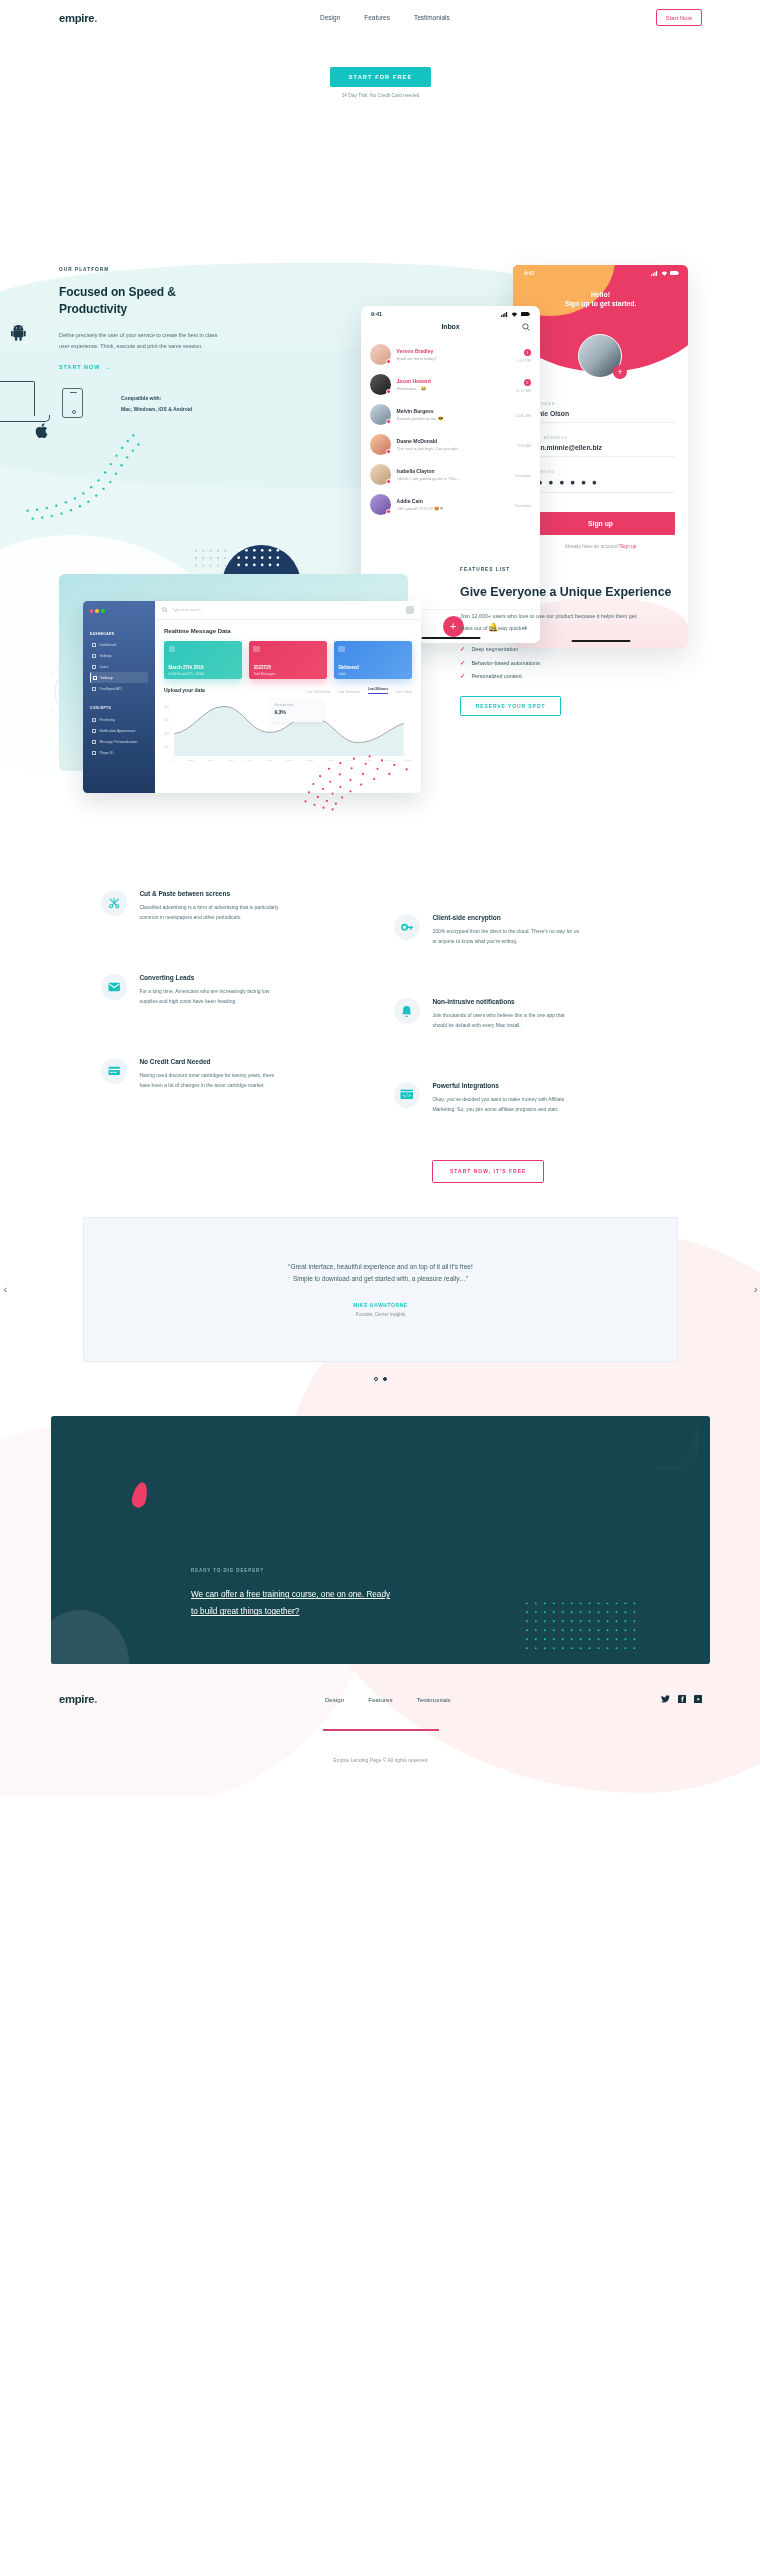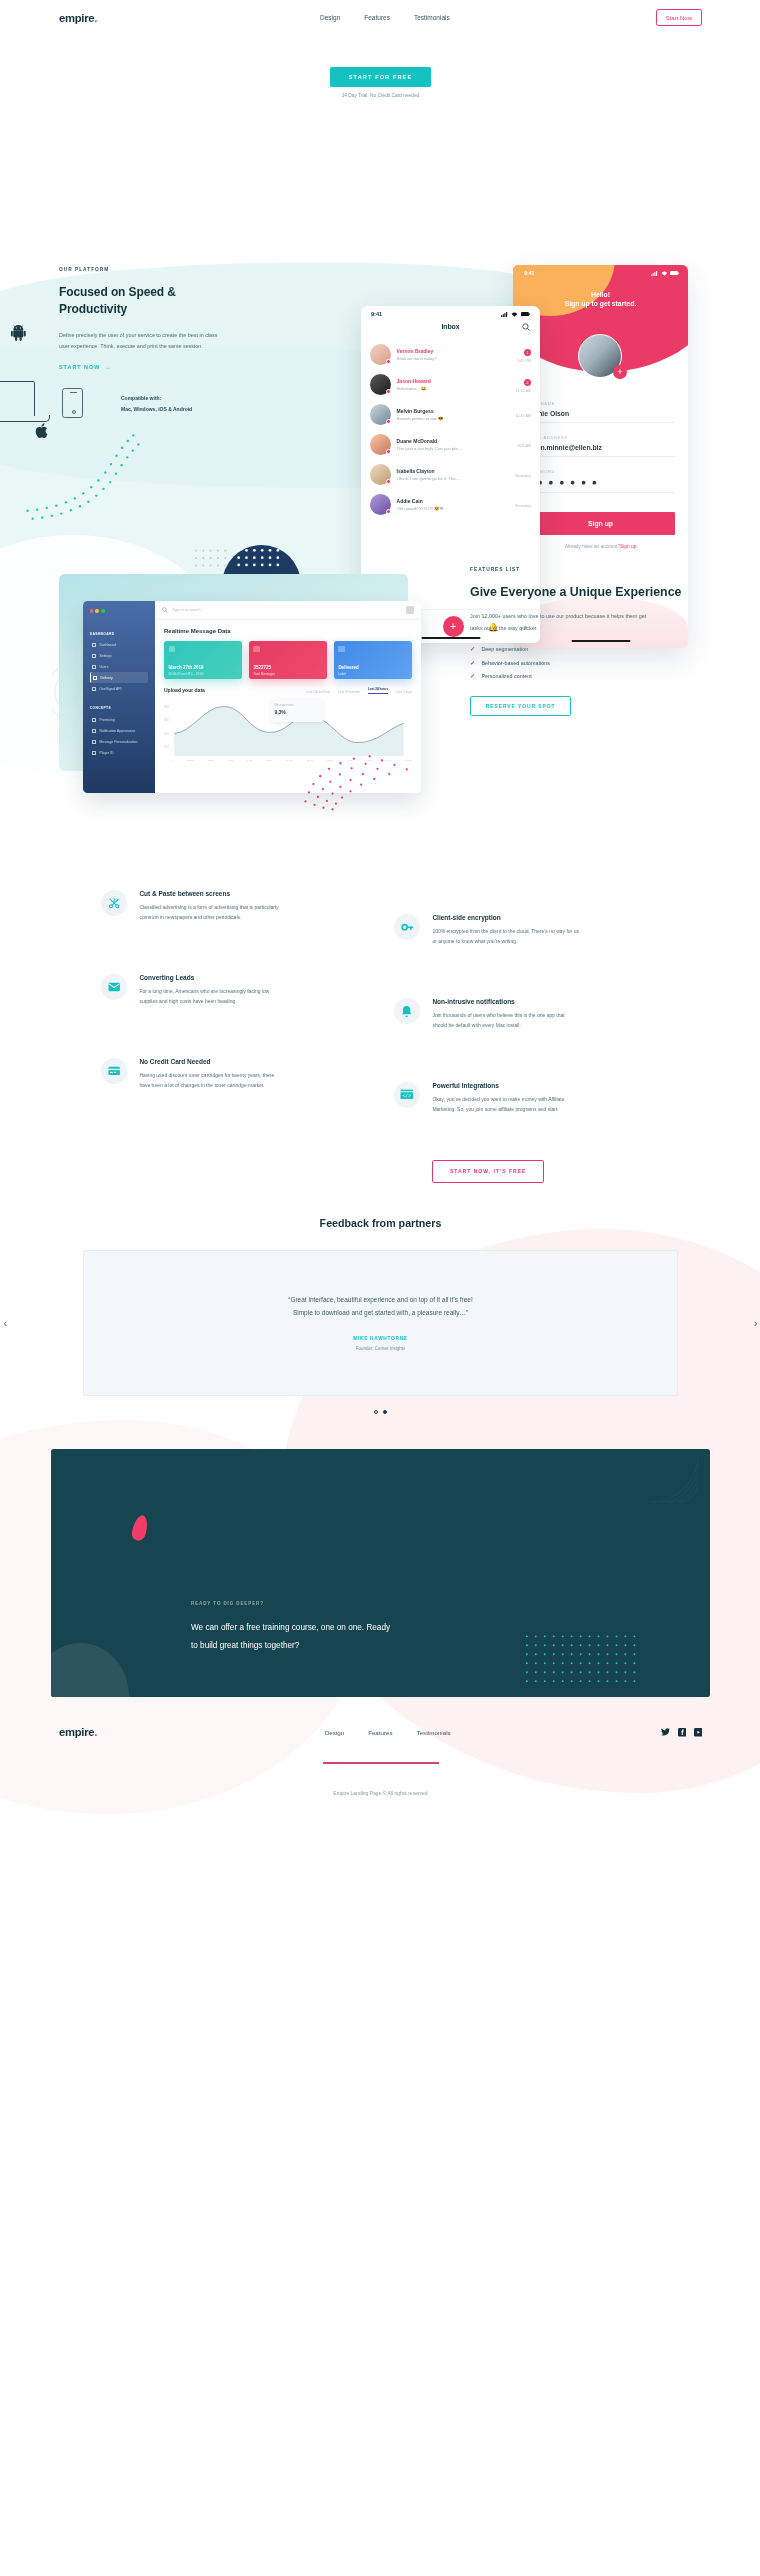--- a/index.html
+++ b/index.html
@@ -318,21 +318,21 @@
     position:absolute; left: 107px; top: -2.3px; width: 52px; height: 22.5px;
     background:#fafbfc; border-radius:1.7px; box-shadow:0 1.7px 4.5px rgba(0,0,0,.07);
     padding: 3.4px;
   }
   .dw-tip .t1 { font-size:2.8px; color:#aab1ba; }
   .dw-tip .t2 { font-size:5px; font-weight:bold; color:#2c3640; margin-top:2.3px; }
   .dw-xaxis { display:flex; justify-content:space-between; font-size:2.5px; color:#c0c6cd; margin-top:1.7px; padding-left: 8px;}
   .dots-pink-dash { position:absolute; left: 242px; top: 196px; }
   .rings { position:absolute; left: -6.8px; top: 101px; }
 
-  .feat-right { width: 225px; padding-top: 10px; margin-left: 17px; }
+  .feat-right { width: 225px; padding-top: 10px; margin-left: 7px; }
   .feat-right h2 {
     margin-top: 11.3px; font-size: 12.4px; font-weight:700; line-height:1.45; color:#14323c;
   }
   .feat-right > p {
     margin-top: 10px; font-size: 5.4px; line-height: 2.05; color:#4d6d76; max-width: 180px;
   }
   .checklist { margin-top: 12.4px; }
   .chk { display:flex; align-items:center; gap: 6.2px; margin-bottom: 7.3px; }
   .chk-mark { color:#e8366f; font-size: 6.2px; font-weight:bold; line-height:1; }
   .chk span.txt { font-size: 5.4px; color:#3c5a64; }
@@ -395,21 +395,21 @@
     position:absolute; left: 82px; top: 66px; width: 14px; height: 26px;
     background:#ee3e67; border-radius: 60% 60% 60% 60% / 80% 80% 40% 40%;
     transform: rotate(14deg);
   }
   .cta-eyebrow {
     position:absolute; left: 140px; top: 152px;
     font-size: 4.5px; letter-spacing: 0.9px; font-weight:bold; color:#8fb0b7;
   }
   .cta-h {
     position:absolute; left: 140px; top: 170px; width: 361px;
-    font-size: 8.2px; line-height: 2.1; color:#ffffff;
+    font-size: 8.2px; line-height: 2.1; color:#ffffff;text-decoration:underline;
   }
   .cta-circle {
     position:absolute; left: -19px; bottom: -53px; width: 97px; height: 107px;
     background:#2d5560; border-radius: 50%;
   }
   .cta-rings { position:absolute; right: 11.3px; top: 4.5px; opacity:.5; }
   .cta-dots { position:absolute; right: 46px; bottom: 8px; }
 
   
   .footer {
@@ -997,21 +997,20 @@
         <div class="gtxt">
           <h3>Powerful Integrations</h3>
           <p>Okay, you’ve decided you want to make money with Affiliate Marketing. So, you join some affiliate programs and start.</p>
         </div>
       </div>
       <button class="btn-outline-pink2">START NOW, IT’S FREE</button>
     </div>
   </div>
 
   <div class="testi">
-    <h2>Feedback from partners</h2>
     <div class="testi-row">
       <button class="arrow left">‹</button>
       <div class="testi-card">
         <div class="testi-quote">
           <div>“Great interface, beautiful experience and on top of it all it’s free!</div>
           <div>Simple to download and get started with, a pleasure really…”</div>
         </div>
         <div class="testi-author">MIKE HAWHTORNE</div>
         <div class="testi-role">Founder, Center Insights</div>
       </div>

